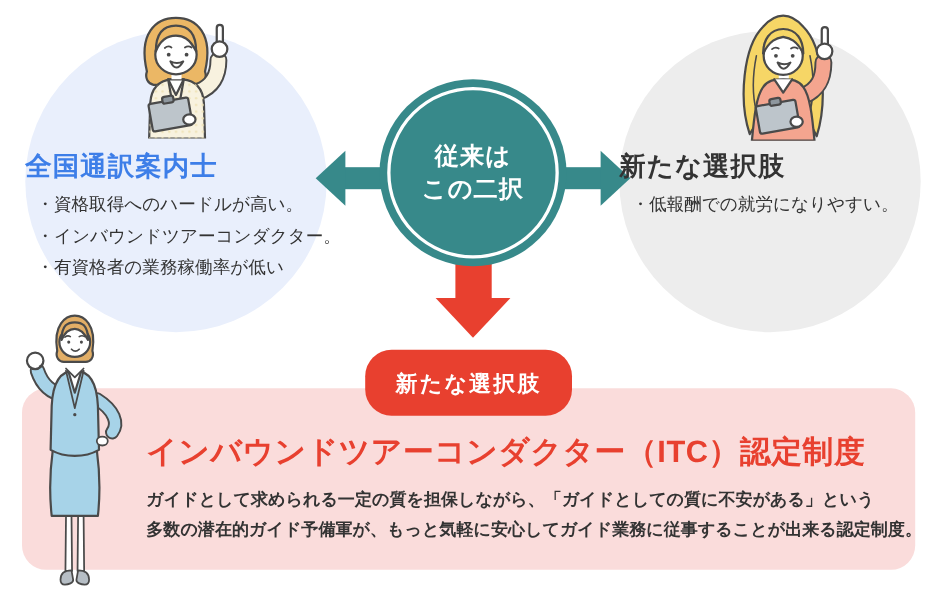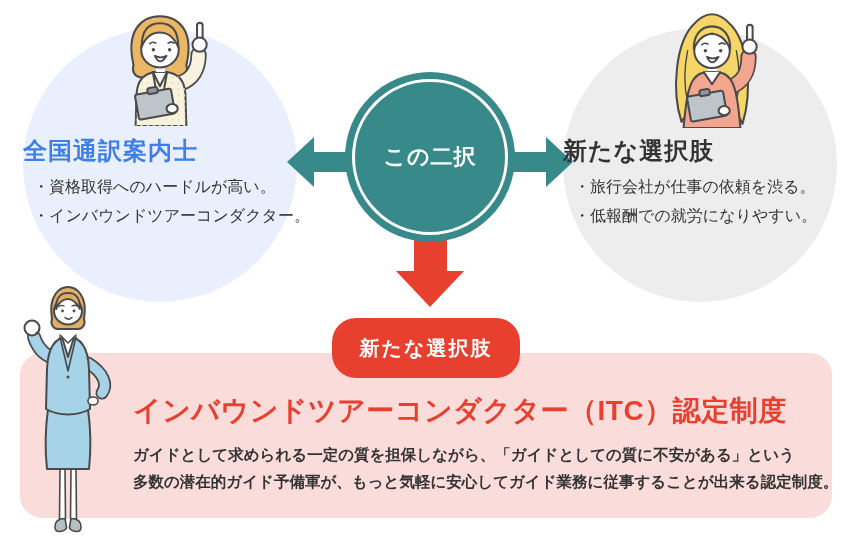--- a/index.html
+++ b/index.html
@@ -123,33 +123,34 @@
 
   <div class="shaft shaft-l"></div>
   <div class="head head-l"></div>
   <div class="shaft shaft-r"></div>
   <div class="head head-r"></div>
   <div class="dtail"></div>
   <div class="dhead"></div>
 
   <div class="center-circle">
     <div class="center-label">
+      <span>従来は</span>
       <span>この二択</span>
     </div>
   </div>
 
   <div class="opt-title left-title">全国通訳案内士</div>
   <ul class="points left-points">
     <li>・資格取得へのハードルが高い。</li>
     <li>・インバウンドツアーコンダクター。</li>
+    <li>・有資格者の業務稼働率が低い</li>
   </ul>
 
   <div class="opt-title right-title">新たな選択肢</div>
   <ul class="points right-points">
-    <li>・旅行会社が仕事の依頼を渋る。</li>
     <li>・低報酬での就労になりやすい。</li>
   </ul>
 
   <div class="panel"></div>
   <div class="badge">新たな選択肢</div>
   <div class="panel-title">インバウンドツアーコンダクター（ITC）認定制度</div>
   <div class="panel-desc">
     <div>ガイドとして求められる一定の質を担保しながら、「ガイドとしての質に不安がある」という</div>
     <div>多数の潜在的ガイド予備軍が、もっと気軽に安心してガイド業務に従事することが出来る認定制度。</div>
   </div>

